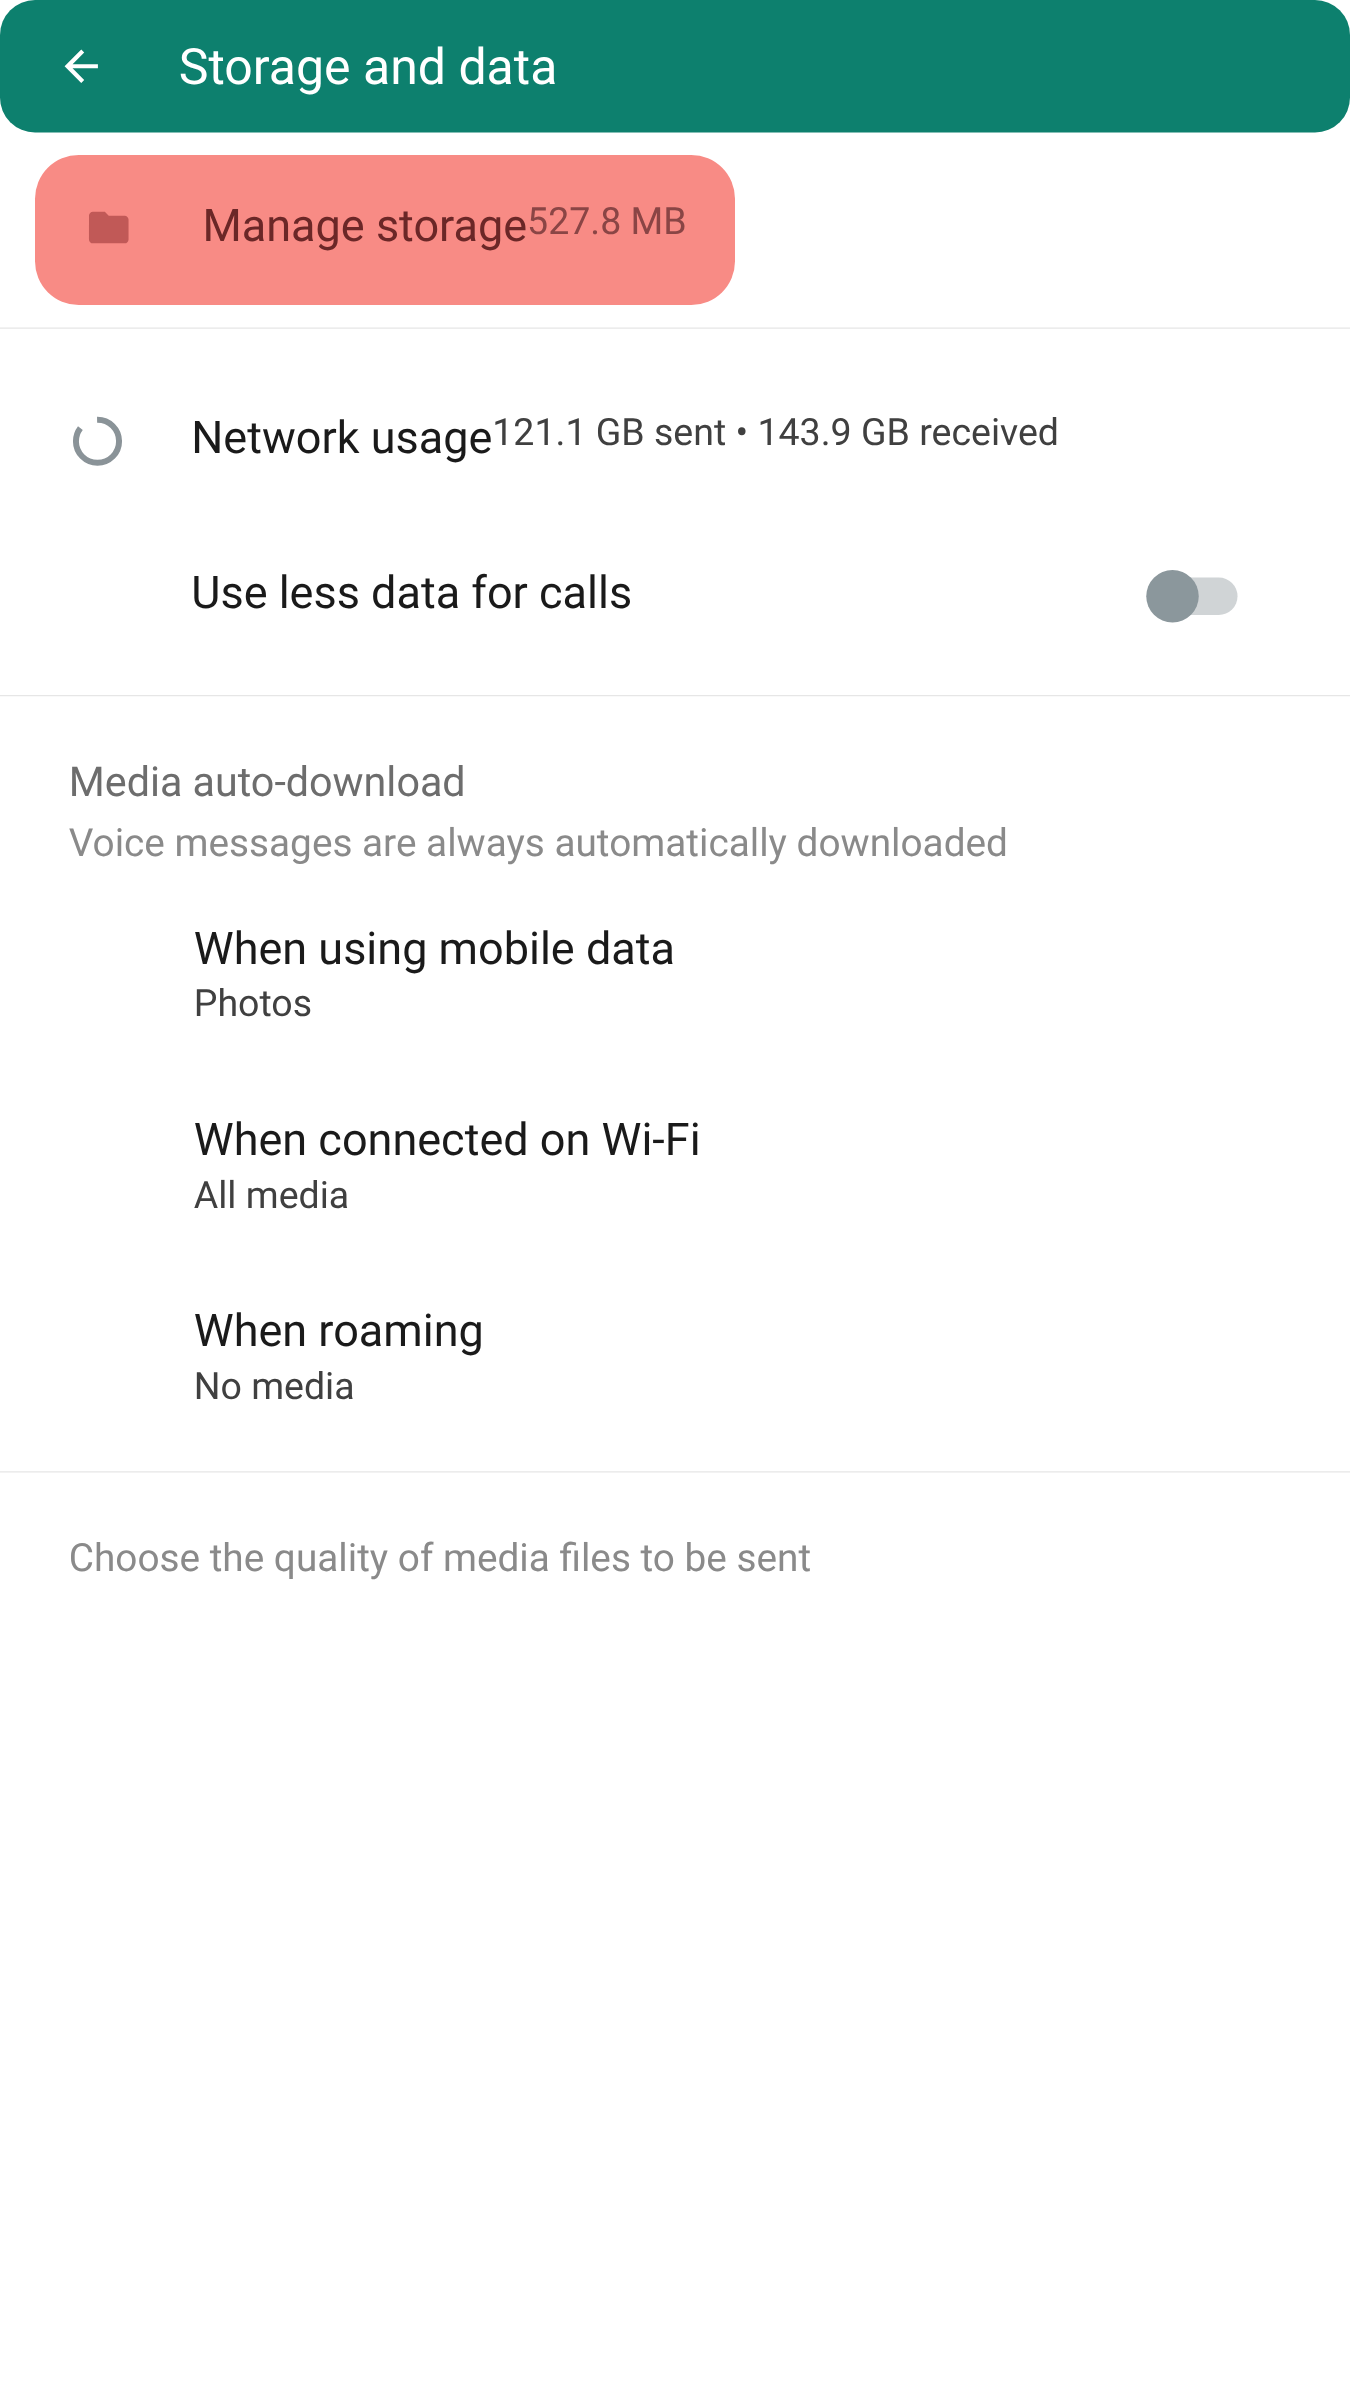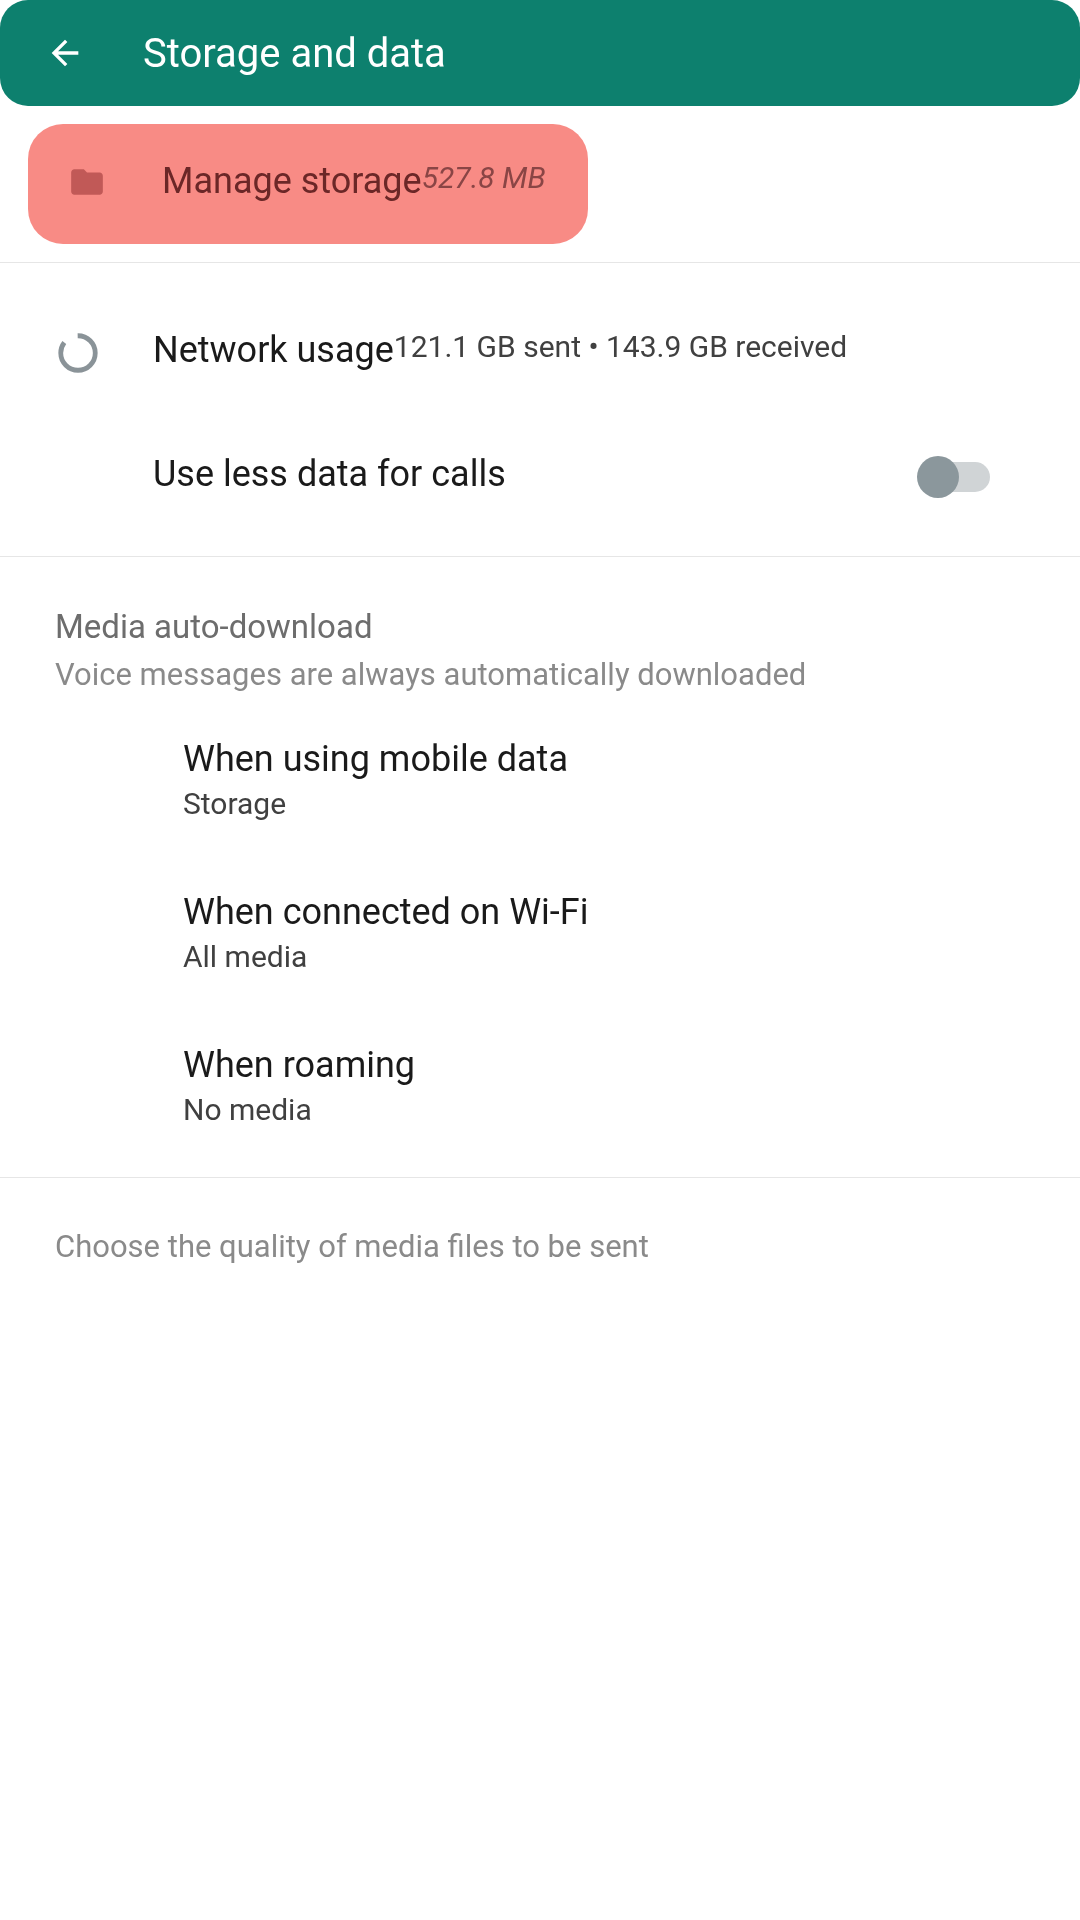--- a/index.html
+++ b/index.html
@@ -67,21 +67,20 @@
     .highlight-box .item-title {
       color: #6b2727;
     }
     .item-subtitle {
       font-size: 30px;
       color: #404040;
       font-weight: 400;
     }
     .highlight-box .item-subtitle {
       color: #8a4545;
-      font-style: italic;
     }
     .list-item {
       display: flex;
       align-items: center;
       padding: 38px 55px;
       cursor: pointer;
     }
     .item-icon-slot {
       width: 46px;
       margin-right: 52px;
@@ -131,21 +130,20 @@
       margin-bottom: 10px;
     }
     .section-subtitle {
       font-size: 31px;
       color: #8a8a8a;
       font-weight: 400;
     }
     .indent-item {
       padding: 35px 55px 35px 155px;
       cursor: pointer;
-      margin-left: 28px;
     }
     .first-section-padding {
       padding-bottom: 0;
     }
     .second-section {
       padding-top: 28px;
     }
     .last-section {
       border-bottom: none;
     }
@@ -196,21 +194,21 @@
   </div>
 </div>
 
 <div class="section">
   <div class="section-header">
     <div class="section-title">Media auto-download</div>
     <div class="section-subtitle">Voice messages are always automatically downloaded</div>
   </div>
   <div class="indent-item">
     <div class="item-title">When using mobile data</div>
-    <div class="item-subtitle">Storage</div>
+    <div class="item-subtitle">Photos</div>
   </div>
   <div class="indent-item">
     <div class="item-title">When connected on Wi-Fi</div>
     <div class="item-subtitle">All media</div>
   </div>
   <div class="indent-item" style="padding-bottom: 50px;">
     <div class="item-title">When roaming</div>
     <div class="item-subtitle">No media</div>
   </div>
 </div>

